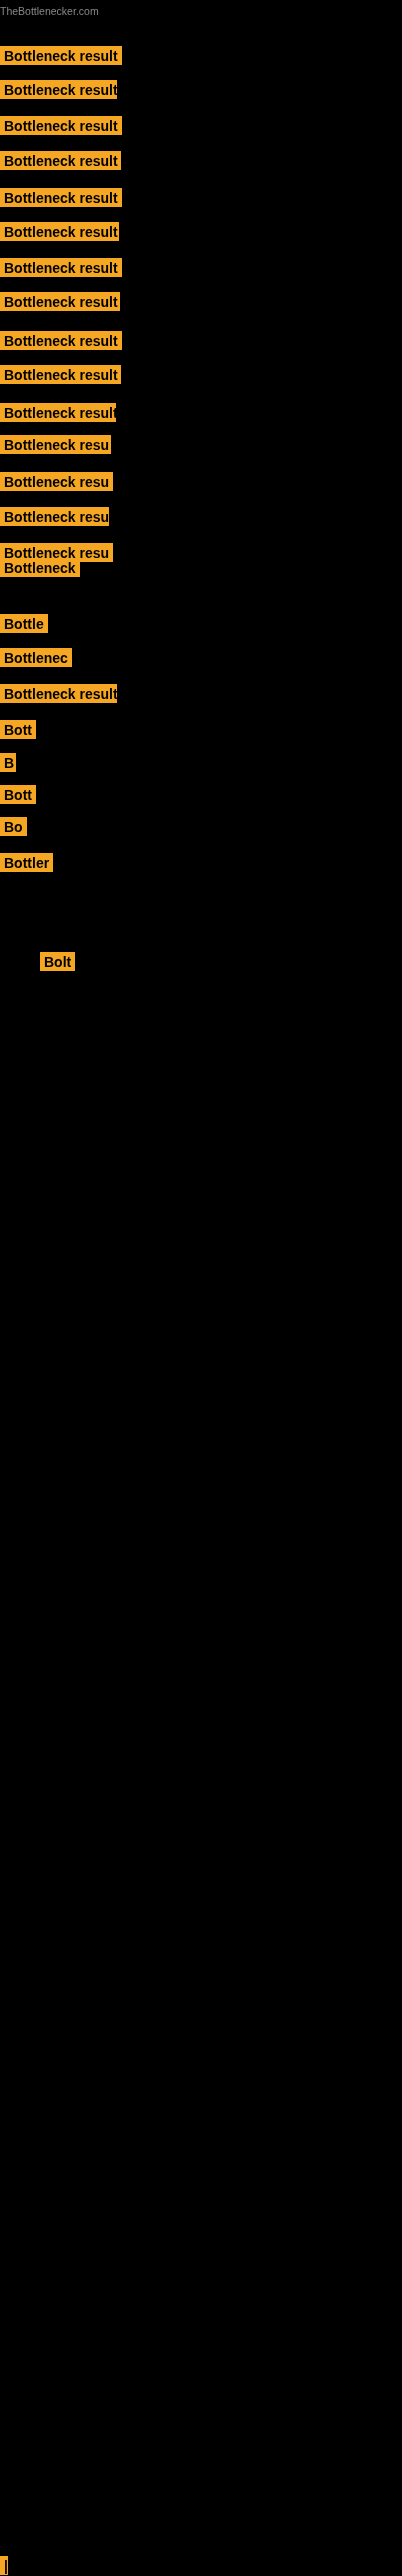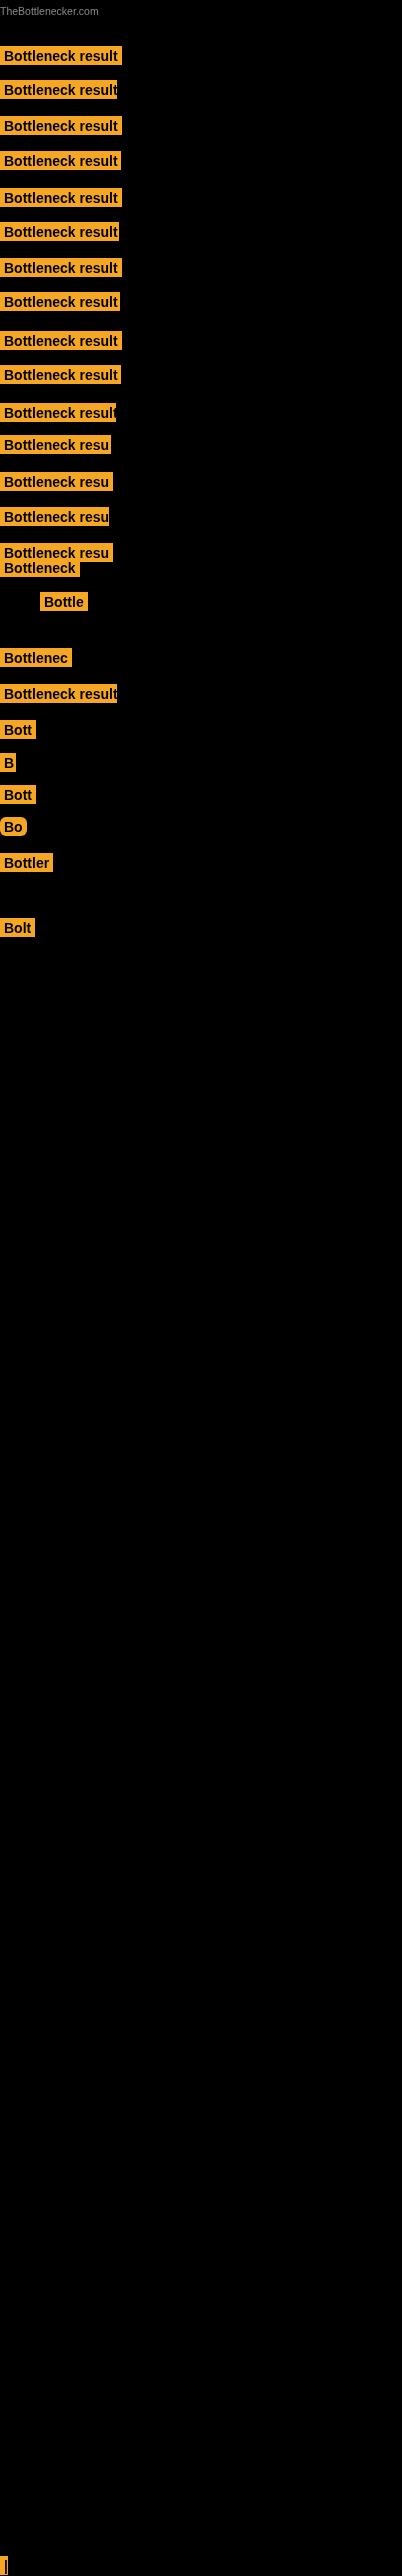--- a/index.html
+++ b/index.html
@@ -54,24 +54,24 @@
     <div class="badge-container" style="top: 258px; max-width: 122px;"><span class="bottleneck-badge" style="max-width: 122px;">Bottleneck result</span></div>
     <div class="badge-container" style="top: 292px; max-width: 120px;"><span class="bottleneck-badge" style="max-width: 120px;">Bottleneck result</span></div>
     <div class="badge-container" style="top: 331px; max-width: 122px;"><span class="bottleneck-badge" style="max-width: 122px;">Bottleneck result</span></div>
     <div class="badge-container" style="top: 365px; max-width: 121px;"><span class="bottleneck-badge" style="max-width: 121px;">Bottleneck result</span></div>
     <div class="badge-container" style="top: 403px; max-width: 116px;"><span class="bottleneck-badge" style="max-width: 116px;">Bottleneck result</span></div>
     <div class="badge-container" style="top: 435px; max-width: 111px;"><span class="bottleneck-badge" style="max-width: 111px;">Bottleneck resu</span></div>
     <div class="badge-container" style="top: 472px; max-width: 122px;"><span class="bottleneck-badge" style="max-width: 122px;">Bottleneck resu</span></div>
     <div class="badge-container" style="top: 507px; max-width: 109px;"><span class="bottleneck-badge" style="max-width: 109px;">Bottleneck resu</span></div>
     <div class="badge-container" style="top: 543px; max-width: 122px;"><span class="bottleneck-badge" style="max-width: 122px;">Bottleneck resu</span></div>
     <div class="badge-container" style="top: 552px; max-width: 105px; margin-top: 6px;"><span class="bottleneck-badge" style="max-width: 105px;">Bottleneck</span></div>
-    <div class="badge-container" style="top: 592px; max-width: 81px; margin-left: 40px;"><span class="bottleneck-badge" style="max-width: 81px;">Bottle</span></div>
+    <div class="badge-container" style="top: 614px; max-width: 81px;"><span class="bottleneck-badge" style="max-width: 81px;">Bottle</span></div>
     <div class="badge-container" style="top: 648px; max-width: 97px;"><span class="bottleneck-badge" style="max-width: 97px;">Bottlenec</span></div>
     <div class="badge-container" style="top: 684px; max-width: 117px;"><span class="bottleneck-badge" style="max-width: 117px;">Bottleneck result</span></div>
     <div class="badge-container" style="top: 720px; max-width: 64px;"><span class="bottleneck-badge" style="max-width: 64px;">Bott</span></div>
     <div class="badge-container" style="top: 753px; max-width: 16px;"><span class="bottleneck-badge" style="max-width: 16px;">B</span></div>
     <div class="badge-container" style="top: 785px; max-width: 63px;"><span class="bottleneck-badge" style="max-width: 63px;">Bott</span></div>
-    <div class="badge-container" style="top: 817px; max-width: 44px;"><span class="bottleneck-badge" style="max-width: 44px; border-radius: 6px;">Bo</span></div>
+    <div class="badge-container" style="top: 817px; max-width: 44px;"><span class="bottleneck-badge" style="max-width: 44px;">Bo</span></div>
     <div class="badge-container" style="top: 853px; max-width: 72px;"><span class="bottleneck-badge" style="max-width: 72px;">Bottler</span></div>
-    <div class="badge-container" style="top: 918px; max-width: 58px;"><span class="bottleneck-badge" style="max-width: 58px;">Bolt</span></div>
+    <div class="badge-container" style="top: 952px; max-width: 58px; padding-left: 40px;"><span class="bottleneck-badge" style="max-width: 58px;">Bolt</span></div>
     <div class="badge-container" style="top: 2556px; max-width: 8px;"><span class="bottleneck-badge" style="max-width: 8px;">|</span></div>
   </div>
 
 
 </body></html>

